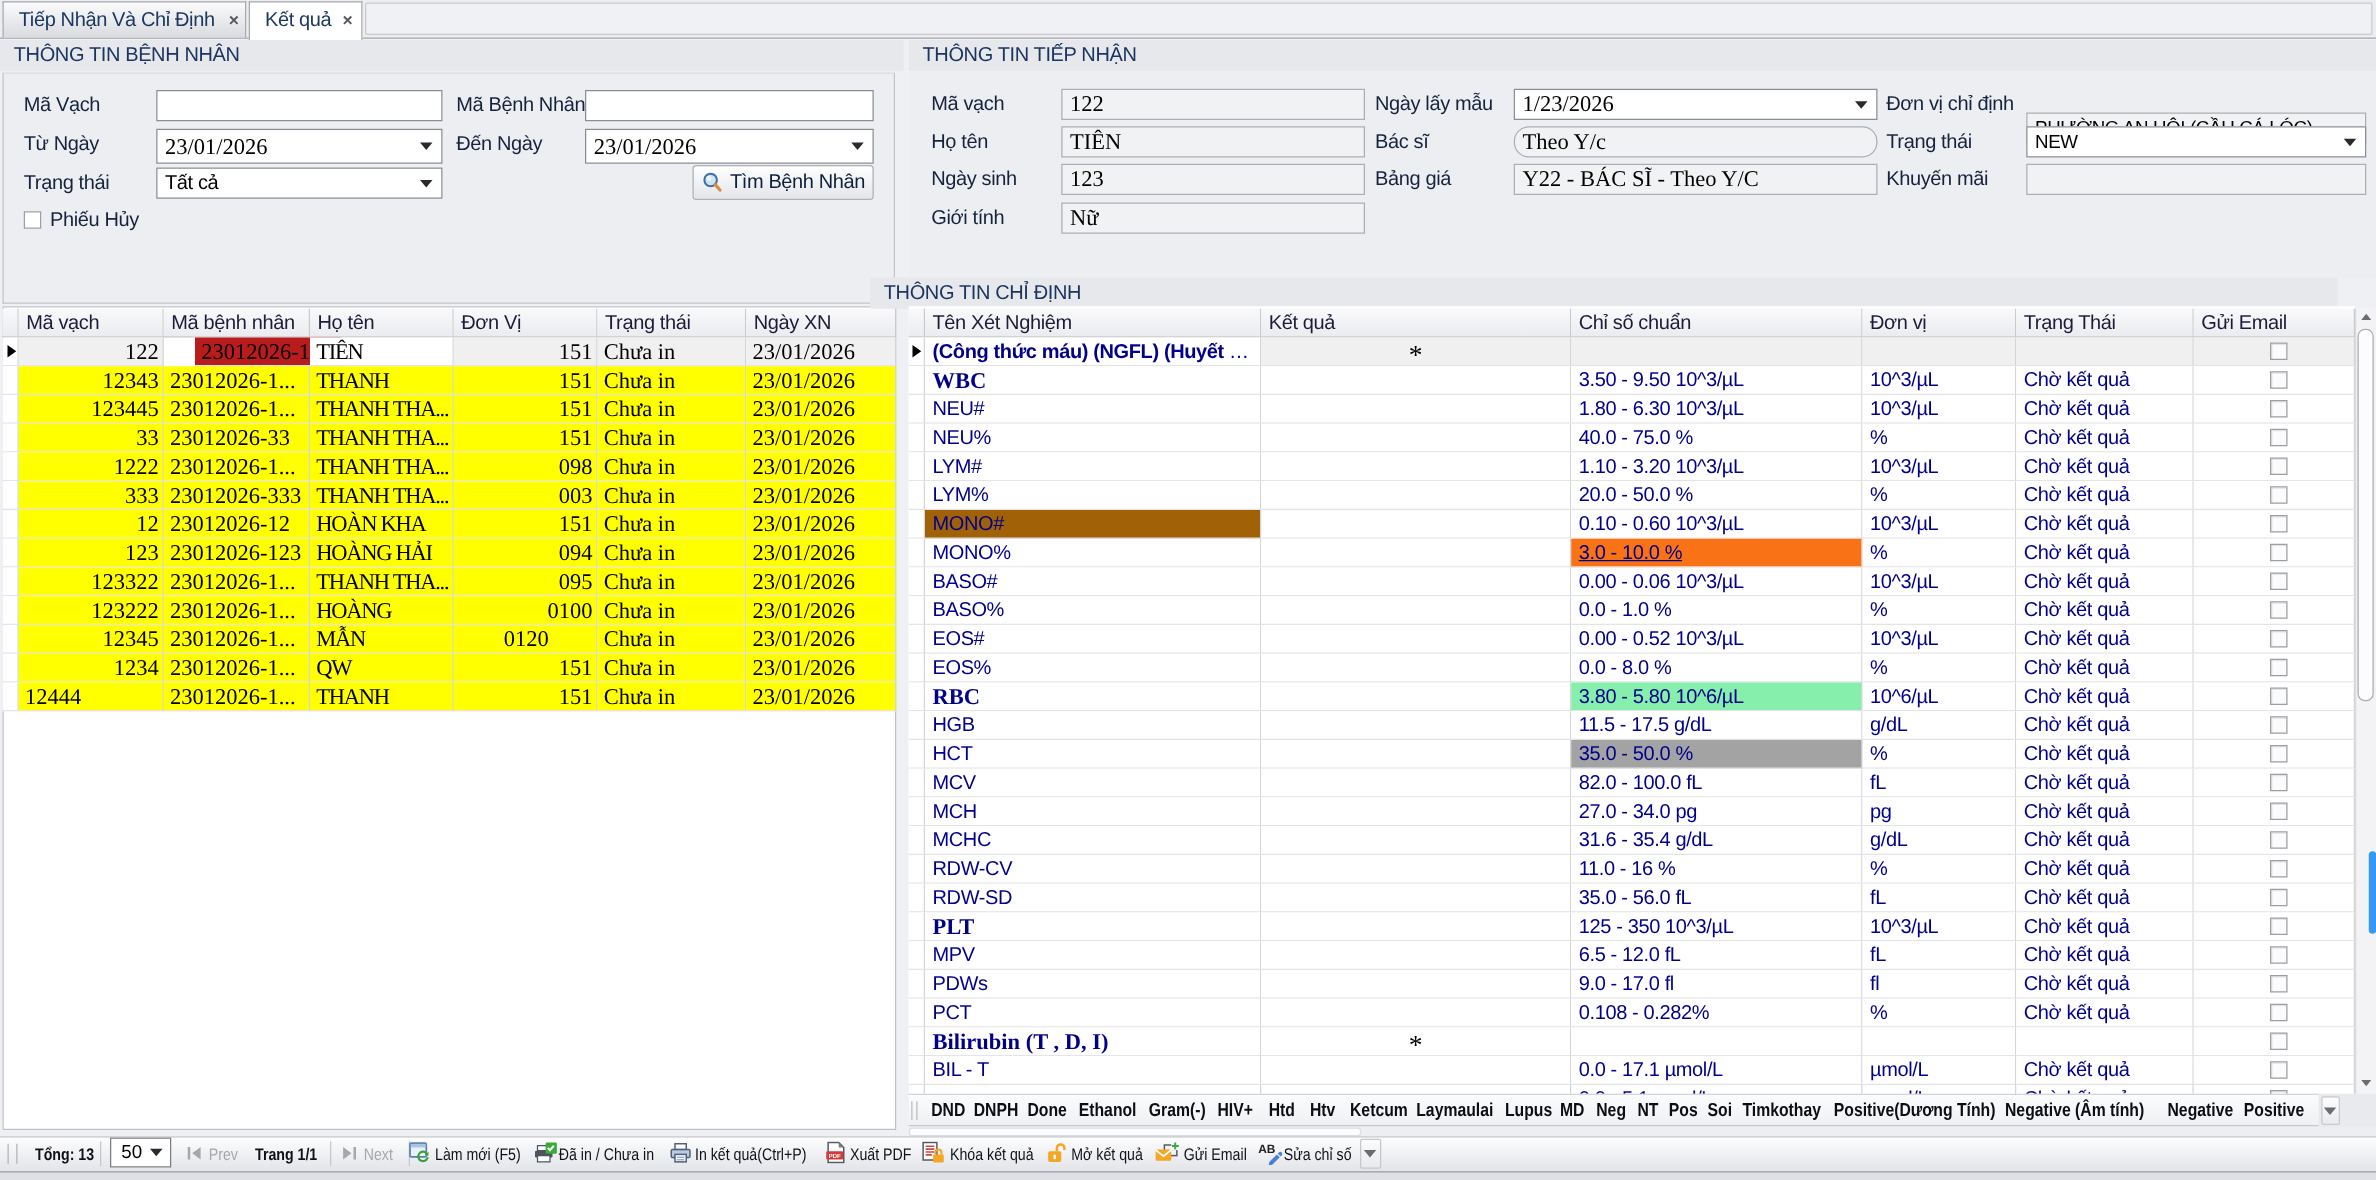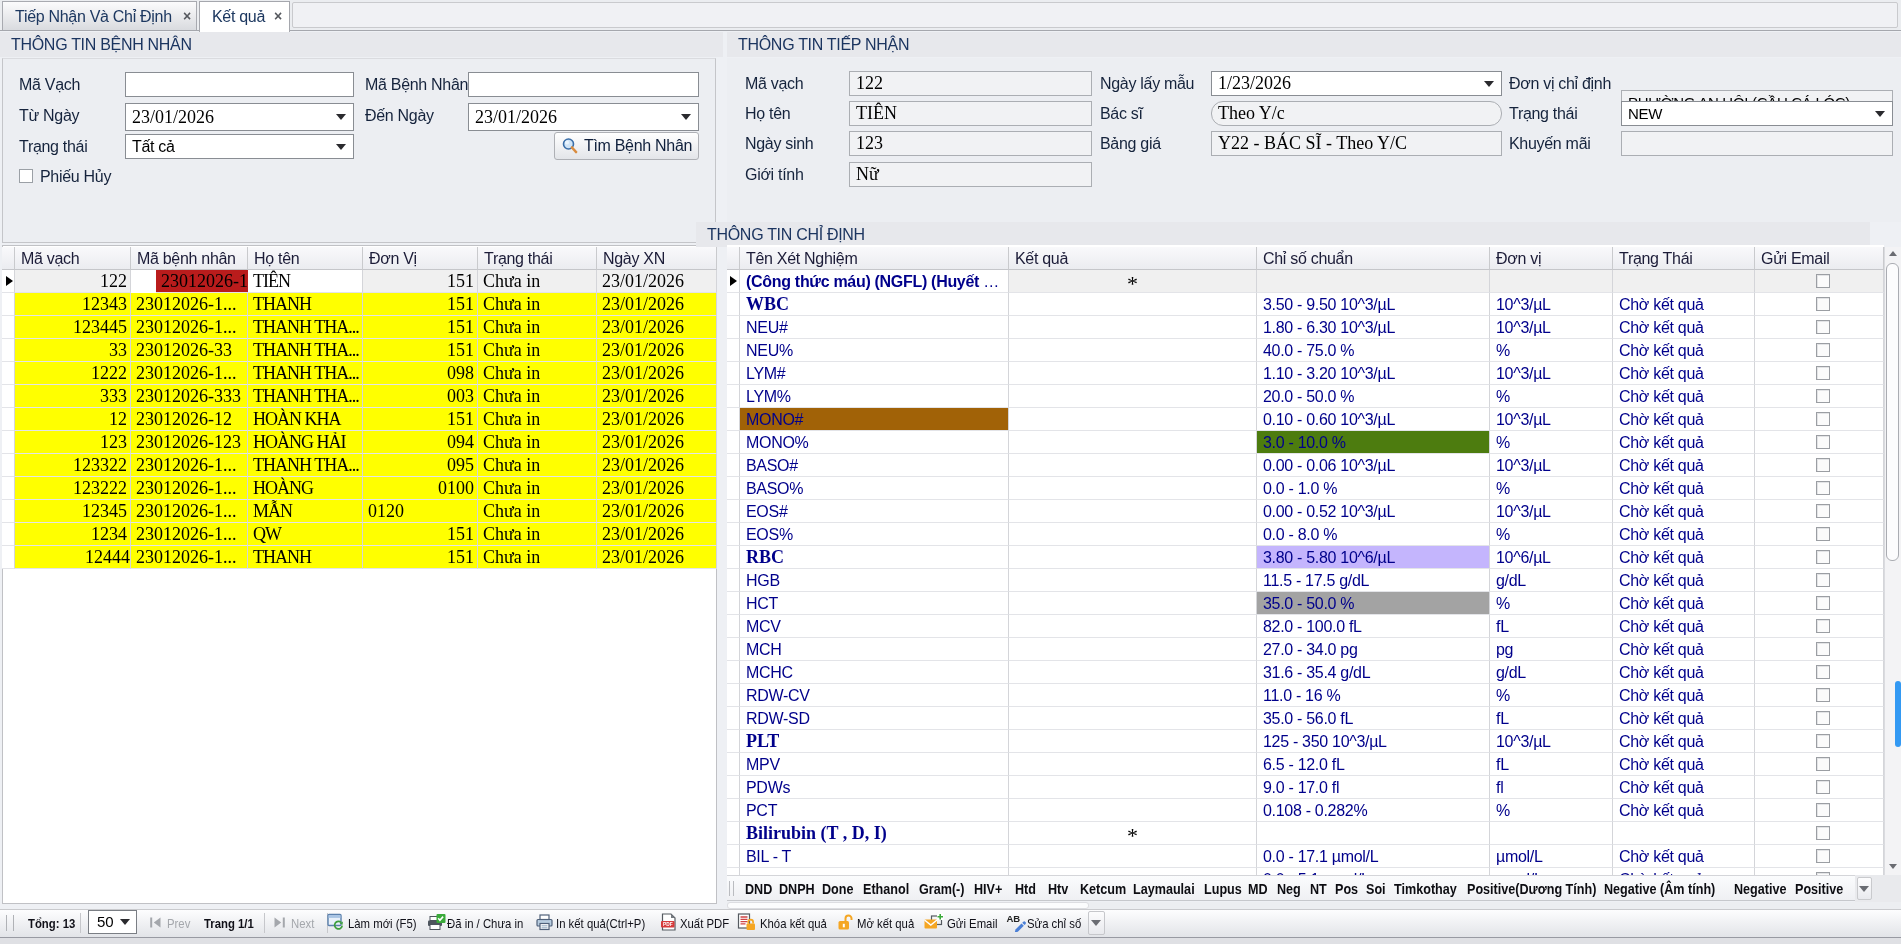--- a/index.html
+++ b/index.html
@@ -132,32 +132,32 @@
 <div class="gcell " style="left:15px; top:477px; width:116px; background:#ffff00; text-align:right; padding-right:3px;">123222</div>
 <div class="gcell " style="left:131px; top:477px; width:117px; background:#ffff00;">23012026-1...</div>
 <div class="gcell tight" style="left:248px; top:477px; width:115px; background:#ffff00;">HOÀNG</div>
 <div class="gcell " style="left:363px; top:477px; width:115px; background:#ffff00; text-align:right; padding-right:3px;">0100</div>
 <div class="gcell " style="left:478px; top:477px; width:119px; background:#ffff00;">Chưa in</div>
 <div class="gcell " style="left:597px; top:477px; width:120px; background:#ffff00;">23/01/2026</div>
 <div class="gcell" style="left:2px; top:500px; width:13px; background:#fff; padding:0;"></div>
 <div class="gcell " style="left:15px; top:500px; width:116px; background:#ffff00; text-align:right; padding-right:3px;">12345</div>
 <div class="gcell " style="left:131px; top:500px; width:117px; background:#ffff00;">23012026-1...</div>
 <div class="gcell tight" style="left:248px; top:500px; width:115px; background:#ffff00;">MẪN</div>
-<div class="gcell " style="left:363px; top:500px; width:115px; background:#ffff00; text-align:left; padding-right:3px;">0120</div>
+<div class="gcell " style="left:363px; top:500px; width:115px; background:#ffff00; text-align:center; padding-right:3px;">0120</div>
 <div class="gcell " style="left:478px; top:500px; width:119px; background:#ffff00;">Chưa in</div>
 <div class="gcell " style="left:597px; top:500px; width:120px; background:#ffff00;">23/01/2026</div>
 <div class="gcell" style="left:2px; top:523px; width:13px; background:#fff; padding:0;"></div>
 <div class="gcell " style="left:15px; top:523px; width:116px; background:#ffff00; text-align:right; padding-right:3px;">1234</div>
 <div class="gcell " style="left:131px; top:523px; width:117px; background:#ffff00;">23012026-1...</div>
 <div class="gcell tight" style="left:248px; top:523px; width:115px; background:#ffff00;">QW</div>
 <div class="gcell " style="left:363px; top:523px; width:115px; background:#ffff00; text-align:right; padding-right:3px;">151</div>
 <div class="gcell " style="left:478px; top:523px; width:119px; background:#ffff00;">Chưa in</div>
 <div class="gcell " style="left:597px; top:523px; width:120px; background:#ffff00;">23/01/2026</div>
 <div class="gcell" style="left:2px; top:546px; width:13px; background:#fff; padding:0;"></div>
-<div class="gcell " style="left:15px; top:546px; width:116px; background:#ffff00; text-align:right; padding-right:0;">12444</div>
+<div class="gcell " style="left:15px; top:546px; width:116px; background:#ffff00; padding-right:0;">12444</div>
 <div class="gcell " style="left:131px; top:546px; width:117px; background:#ffff00;">23012026-1...</div>
 <div class="gcell tight" style="left:248px; top:546px; width:115px; background:#ffff00;">THANH</div>
 <div class="gcell " style="left:363px; top:546px; width:115px; background:#ffff00; text-align:right; padding-right:3px;">151</div>
 <div class="gcell " style="left:478px; top:546px; width:119px; background:#ffff00;">Chưa in</div>
 <div class="gcell " style="left:597px; top:546px; width:120px; background:#ffff00;">23/01/2026</div>
 </div>
 <div class="phdr" style="left:727px; top:32px; width:1174px;">THÔNG TIN TIẾP NHẬN</div>
 <div style="position:absolute; left:727px; top:58px; width:1174px; height:164px; background:#eceef2;"></div>
 <div class="lbl" style="left:745px; top:75px;">Mã vạch</div>
 <div class="inp gray serif" style="left:849px; top:71px; width:243px; height:25px; font-size:18px;">122</div>
@@ -251,21 +251,21 @@
 <div class="gcell serif" style="left:1009px; top:408px; width:248px; background:#ffffff; text-align:center; color:#000; font-size:18px; letter-spacing:0; font-size:22px; line-height:27px;"></div>
 <div class="gcell" style="left:1257px; top:408px; width:233px; background:#ffffff;">0.10 - 0.60 10^3/µL</div>
 <div class="gcell" style="left:1490px; top:408px; width:123px; background:#ffffff;">10^3/µL</div>
 <div class="gcell" style="left:1613px; top:408px; width:142px; background:#ffffff;">Chờ kết quả</div>
 <div class="gcell" style="left:1755px; top:408px; width:129px; background:#ffffff;">
       <span class="cb" style="left:61px; top:4px;"></span>
     </div>
 <div class="gcell" style="left:727px; top:431px; width:13px; padding:0; background:#fff;"></div>
 <div class="gcell" style="left:740px; top:431px; width:269px; background:#ffffff;">MONO%</div>
 <div class="gcell serif" style="left:1009px; top:431px; width:248px; background:#ffffff; text-align:center; color:#000; font-size:18px; letter-spacing:0; font-size:22px; line-height:27px;"></div>
-<div class="gcell" style="left:1257px; top:431px; width:233px; background:#4d7c0f;">3.0 - 10.0 %</div>
+<div class="gcell" style="left:1257px; top:431px; width:233px; background:#f97316;text-decoration:underline;">3.0 - 10.0 %</div>
 <div class="gcell" style="left:1490px; top:431px; width:123px; background:#ffffff;">%</div>
 <div class="gcell" style="left:1613px; top:431px; width:142px; background:#ffffff;">Chờ kết quả</div>
 <div class="gcell" style="left:1755px; top:431px; width:129px; background:#ffffff;">
       <span class="cb" style="left:61px; top:4px;"></span>
     </div>
 <div class="gcell" style="left:727px; top:454px; width:13px; padding:0; background:#fff;"></div>
 <div class="gcell" style="left:740px; top:454px; width:269px; background:#ffffff;">BASO#</div>
 <div class="gcell serif" style="left:1009px; top:454px; width:248px; background:#ffffff; text-align:center; color:#000; font-size:18px; letter-spacing:0; font-size:22px; line-height:27px;"></div>
 <div class="gcell" style="left:1257px; top:454px; width:233px; background:#ffffff;">0.00 - 0.06 10^3/µL</div>
 <div class="gcell" style="left:1490px; top:454px; width:123px; background:#ffffff;">10^3/µL</div>
@@ -296,21 +296,21 @@
 <div class="gcell serif" style="left:1009px; top:523px; width:248px; background:#ffffff; text-align:center; color:#000; font-size:18px; letter-spacing:0; font-size:22px; line-height:27px;"></div>
 <div class="gcell" style="left:1257px; top:523px; width:233px; background:#ffffff;">0.0 - 8.0 %</div>
 <div class="gcell" style="left:1490px; top:523px; width:123px; background:#ffffff;">%</div>
 <div class="gcell" style="left:1613px; top:523px; width:142px; background:#ffffff;">Chờ kết quả</div>
 <div class="gcell" style="left:1755px; top:523px; width:129px; background:#ffffff;">
       <span class="cb" style="left:61px; top:4px;"></span>
     </div>
 <div class="gcell" style="left:727px; top:546px; width:13px; padding:0; background:#fff;"></div>
 <div class="gcell" style="left:740px; top:546px; width:269px; background:#ffffff;"><b class="serif" style="font-size:18px; letter-spacing:0;">RBC</b></div>
 <div class="gcell serif" style="left:1009px; top:546px; width:248px; background:#ffffff; text-align:center; color:#000; font-size:18px; letter-spacing:0; font-size:22px; line-height:27px;"></div>
-<div class="gcell" style="left:1257px; top:546px; width:233px; background:#c4b5fd;">3.80 - 5.80 10^6/µL</div>
+<div class="gcell" style="left:1257px; top:546px; width:233px; background:#86efac;">3.80 - 5.80 10^6/µL</div>
 <div class="gcell" style="left:1490px; top:546px; width:123px; background:#ffffff;">10^6/µL</div>
 <div class="gcell" style="left:1613px; top:546px; width:142px; background:#ffffff;">Chờ kết quả</div>
 <div class="gcell" style="left:1755px; top:546px; width:129px; background:#ffffff;">
       <span class="cb" style="left:61px; top:4px;"></span>
     </div>
 <div class="gcell" style="left:727px; top:569px; width:13px; padding:0; background:#fff;"></div>
 <div class="gcell" style="left:740px; top:569px; width:269px; background:#ffffff;">HGB</div>
 <div class="gcell serif" style="left:1009px; top:569px; width:248px; background:#ffffff; text-align:center; color:#000; font-size:18px; letter-spacing:0; font-size:22px; line-height:27px;"></div>
 <div class="gcell" style="left:1257px; top:569px; width:233px; background:#ffffff;">11.5 - 17.5 g/dL</div>
 <div class="gcell" style="left:1490px; top:569px; width:123px; background:#ffffff;">g/dL</div>

